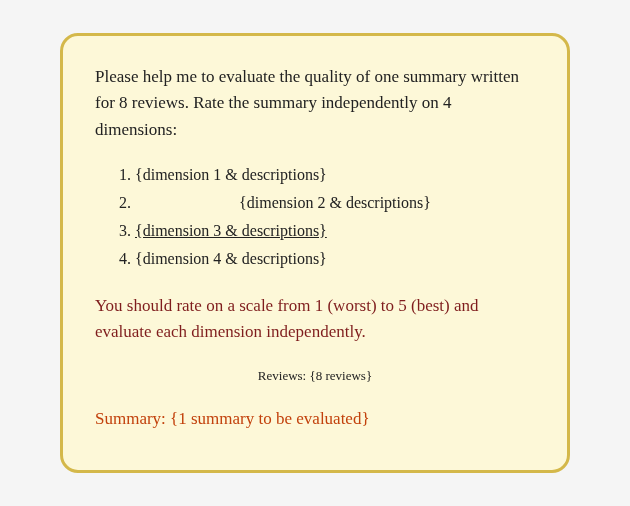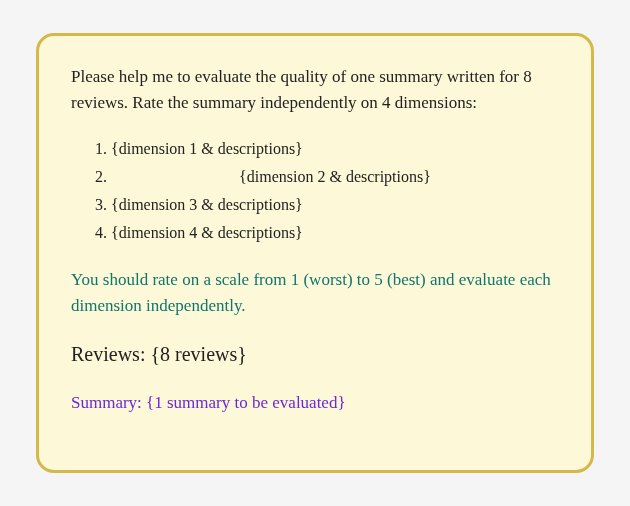--- a/index.html
+++ b/index.html
@@ -16,21 +16,21 @@
       align-items: center;
       justify-content: center;
       font-family: 'Comic Sans MS', 'Chalkboard SE', cursive;
     }
 
     .card {
       background-color: #fdf8d8;
       border: 3px solid #d4b84a;
       border-radius: 18px;
       padding: 28px 32px;
-      width: 558px;
+      width: 510px;
       min-height: 440px;
     }
 
     .intro-text {
       font-size: 17px;
       line-height: 1.55;
       color: #222;
       margin-bottom: 18px;
     }
 
@@ -42,51 +42,52 @@
 
     .dimensions-list li {
       font-size: 16px;
       line-height: 1.75;
       color: #222;
     }
 
     .scale-text {
       font-size: 17px;
       line-height: 1.55;
-      color: #0f766e;
+      color: #7f1d1d;
       margin-bottom: 20px;
     }
 
     .reviews-text {
-      font-size: 20px;
+      font-size: 13px;
       line-height: 1.55;
       color: #222;
       margin-bottom: 20px;
+      text-align: center;
     }
 
     .summary-text {
       font-size: 17px;
       line-height: 1.55;
-      color: #6d28d9;
+      color: #c2410c;
     }
   </style>
 </head>
 <body>
 
 <div class="card">
   <p class="intro-text">Please help me to evaluate the quality of one summary written for 8 reviews. Rate the summary independently on 4 dimensions:</p>
 
   <ol class="dimensions-list" style="list-style-type: decimal; padding-left: 40px;">
     <li style="list-style-type: decimal;">
       <span>{dimension 1 &amp; descriptions}</span>
     </li>
     <li style="list-style-type: decimal; text-align: center;">
       <span>{dimension 2 &amp; descriptions}</span>
     </li>
-    <li style="list-style-type: decimal;">
+    <li style="list-style-type: decimal; text-decoration: underline;">
       <span>{dimension 3 &amp; descriptions}</span>
     </li>
     <li style="list-style-type: decimal;">
       <span>{dimension 4 &amp; descriptions}</span>
     </li>
   </ol>
 
   <p class="scale-text">You should rate on a scale from 1 (worst) to 5 (best) and evaluate each dimension independently.</p>
 
   <p class="reviews-text">

